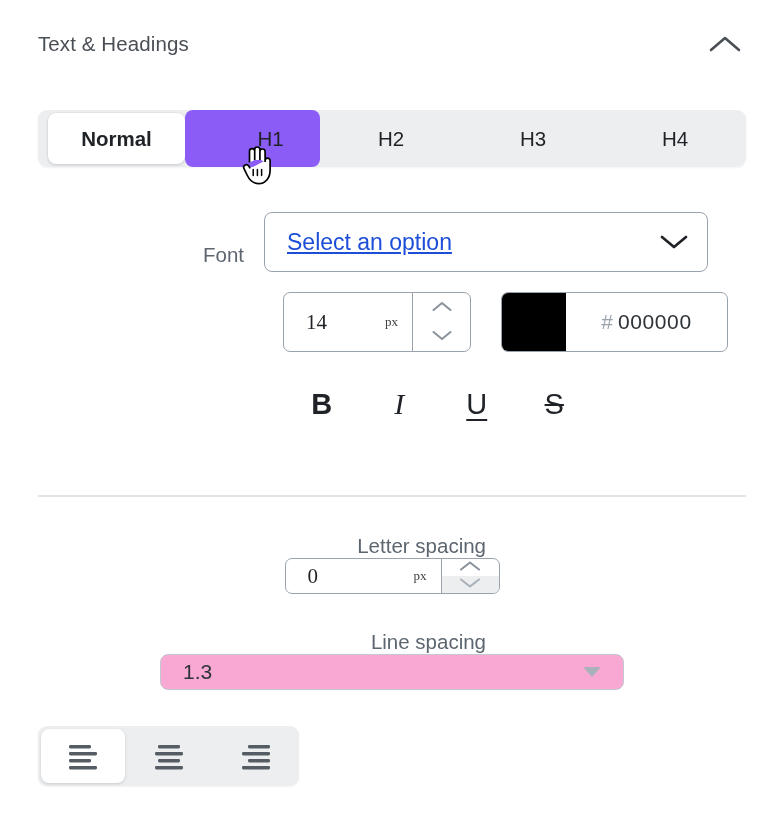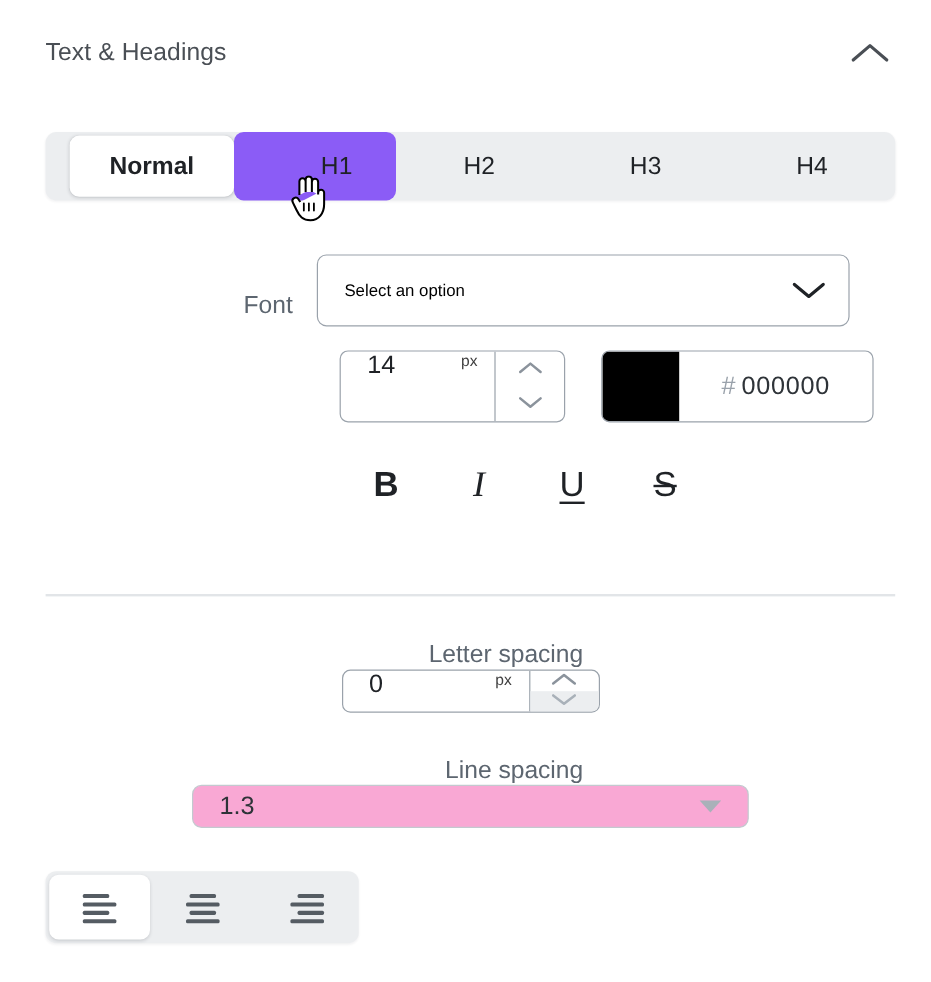--- a/index.html
+++ b/index.html
@@ -76,21 +76,21 @@
     user-select: none;
     position: relative;
     background: transparent;
     border: none;
     font-family: "Liberation Sans", sans-serif;
   }
   .tab.is-active {
     background: #ffffff;
     font-weight: bold;
     box-shadow: 0 1px 3px rgba(20,25,35,0.16), 0 0 0 0.5px rgba(20,25,35,0.04);
-    margin: 3px 0 3px 20px;
+    margin: 3px 0 3px 10px;
     flex: 0 0 137px;
     border-radius: 8px;
   }
   .tab.is-hover {
     background: #8b5cf6;
     border-radius: 8px;
     flex: 0 0 135px;
     padding-left: 36px;
   }
 
@@ -116,46 +116,49 @@
     border: 1.3px solid #9aa2ab;
     border-radius: 8px;
     background: #ffffff;
     display: flex;
     align-items: center;
     padding: 0 18px 0 22px;
     cursor: pointer;
   }
   .select-value {
     flex: 1;
-    font-size: 14px;
-    color: #000000;
+    font-size: 23px;
+    color: #1d4ed8;
     white-space: nowrap;
     overflow: hidden;
+    text-decoration: underline;
   }
   .select-chevron { display: flex; align-items: center; }
 
   
   .size-color-row { left: 283px; top: 292px; height: 60px; display: flex; align-items: center; }
 
   .stepper {
     display: flex;
     align-items: stretch;
     height: 60px;
     border: 1.3px solid #9aa2ab;
     border-radius: 7px;
     background: #ffffff;
     overflow: hidden;
   }
   .stepper.size { width: 188px; }
   .stepper-field {
     flex: 1;
     display: flex;
+    align-items: center;
     padding: 0 14px 0 22px;
     gap: 24px;
     cursor: text;
+    font-family: Liberation Serif, serif;
   }
   .stepper-val {
     font-size: 21px;
     color: #1f2226;
     flex: 1;
   }
   .stepper-unit {
     font-size: 13px;
     color: #404040;
   }

